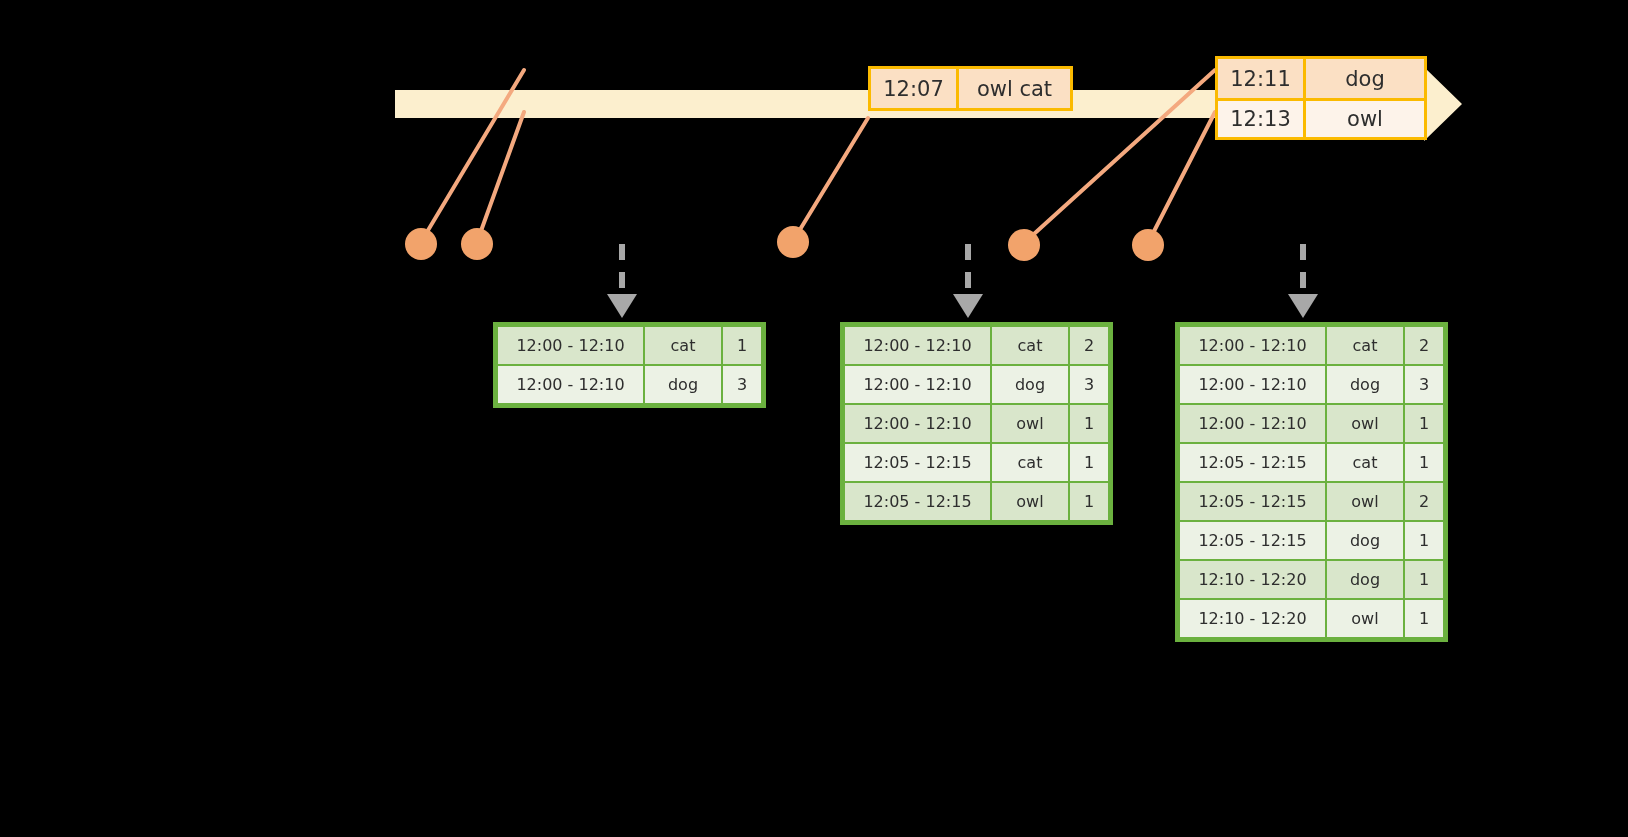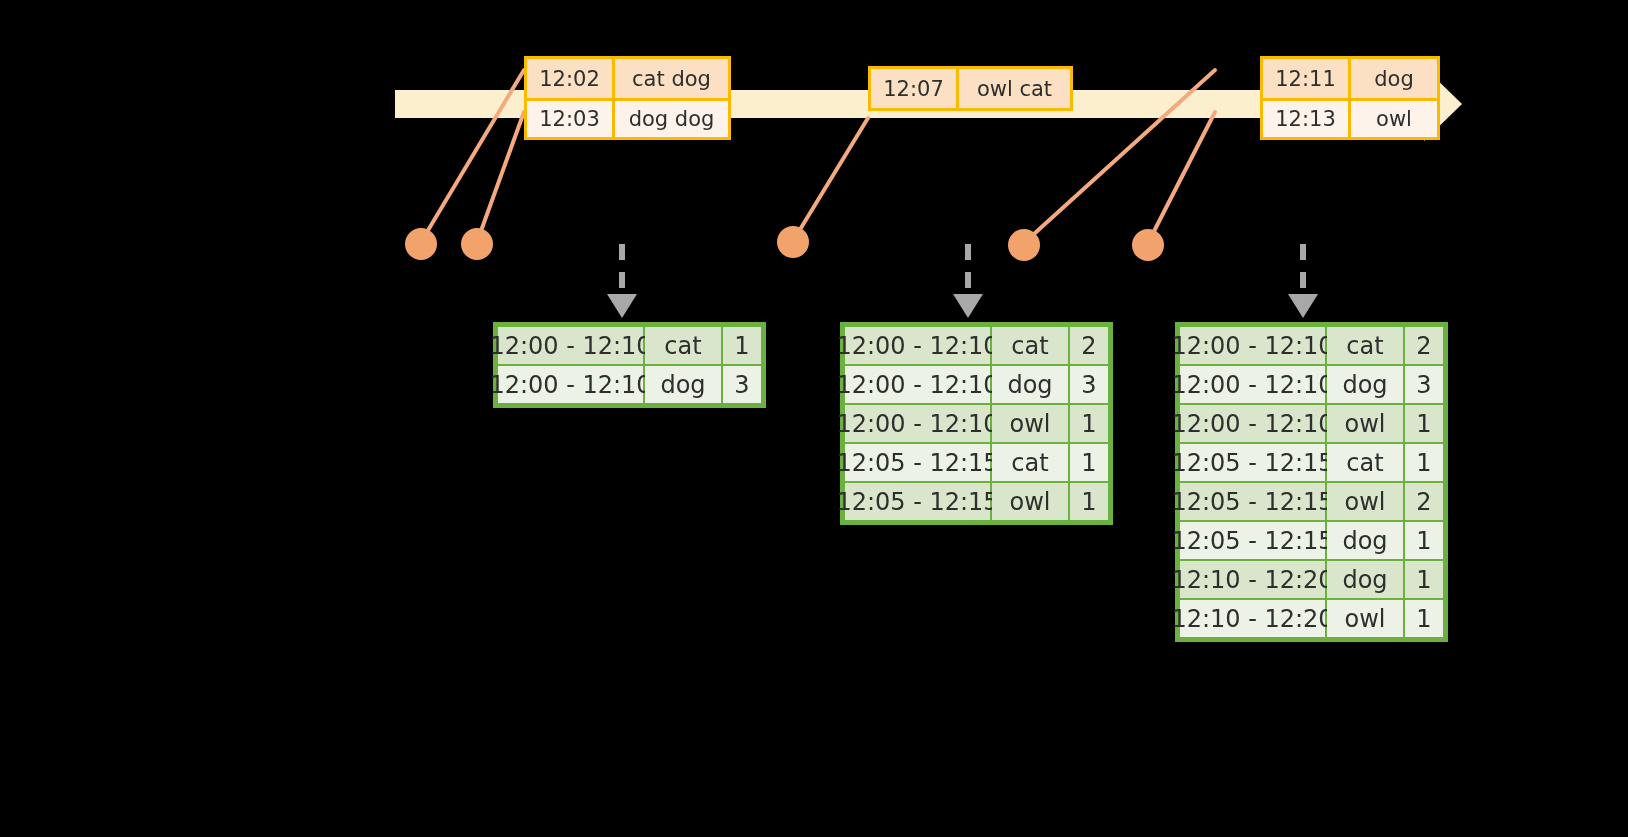--- a/index.html
+++ b/index.html
@@ -63,21 +63,21 @@
   .res-row {
     display: flex;
     height: 37px;
     box-sizing: border-box;
   }
   .res-row + .res-row { margin-top: 2px; }
   .res-cell {
     display: flex;
     align-items: center;
     justify-content: center;
-    font-size: 24px;
+    font-size: 16px;
     color: #2e2e2e;
     box-sizing: border-box;
     white-space: nowrap;
   }
   .res-cell + .res-cell { margin-left: 2px; }
   .rc-window { width: 145px; }
   .rc-word   { width: 76px; }
   .rc-count  { width: 38px; }
   .row-dark  .res-cell { background: #D9E6CB; }
   .row-light .res-cell { background: #ECF2E5; }
@@ -114,39 +114,29 @@
       <path d="M 607 294 L 622 318 L 637 294 Z" fill="#A8A8A8" stroke="none"></path>
 
       <line x1="968" y1="244" x2="968" y2="296" stroke-dasharray="16 12"></line>
       <path d="M 953 294 L 968 318 L 983 294 Z" fill="#A8A8A8" stroke="none"></path>
 
       <line x1="1303" y1="244" x2="1303" y2="296" stroke-dasharray="16 12"></line>
       <path d="M 1288 294 L 1303 318 L 1318 294 Z" fill="#A8A8A8" stroke="none"></path>
     </g>
   </svg>
 
-  <div class="event-box" style="left:524px; top:56px; width:207px;">
-    <div class="event-row">
-      <div class="event-cell time shade-a">12:02</div>
-      <div class="event-cell words shade-a">cat dog</div>
-    </div>
-    <div class="event-row">
-      <div class="event-cell time shade-b">12:03</div>
-      <div class="event-cell words shade-b">dog dog</div>
-    </div>
-  </div>
 
   <div class="event-box" style="left:868px; top:66px; width:205px;">
     <div class="event-row">
       <div class="event-cell time shade-a">12:07</div>
       <div class="event-cell words shade-a">owl cat</div>
     </div>
   </div>
 
-  <div class="event-box" style="left:1260px; top:56px; width:180px;">
+  <div class="event-box" style="left:1215px; top:56px; width:212px;">
     <div class="event-row">
       <div class="event-cell time shade-a">12:11</div>
       <div class="event-cell words shade-a">dog</div>
     </div>
     <div class="event-row">
       <div class="event-cell time shade-b">12:13</div>
       <div class="event-cell words shade-b">owl</div>
     </div>
   </div>
 

